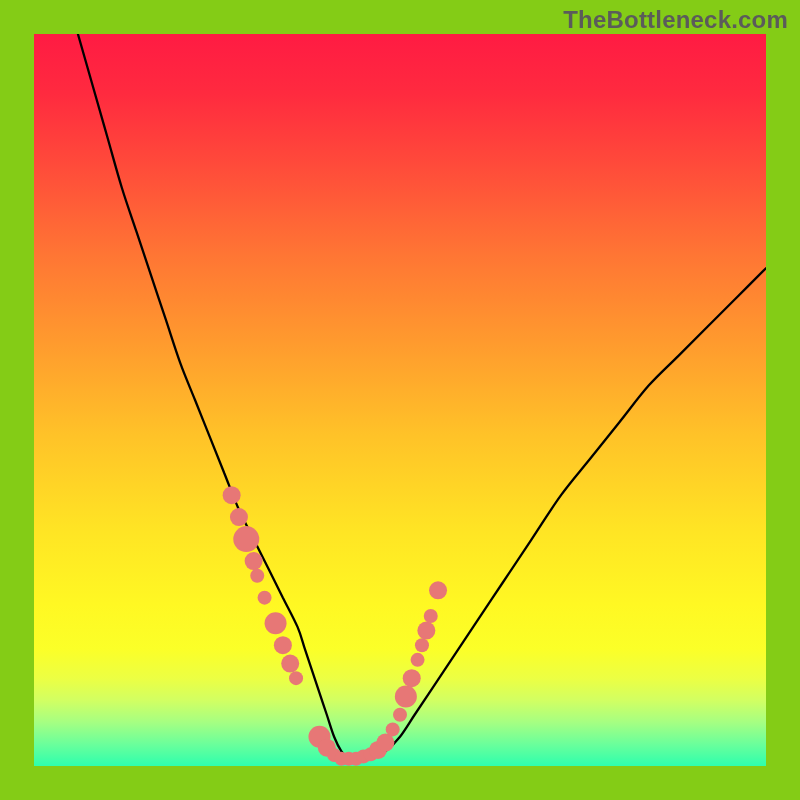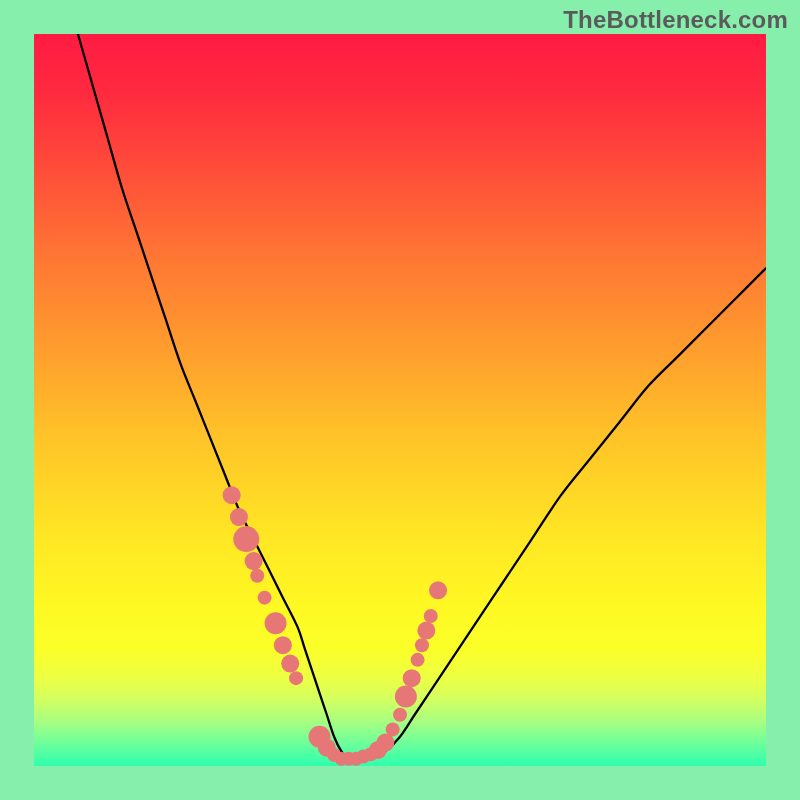--- a/index.html
+++ b/index.html
@@ -1,21 +1,21 @@
 <!DOCTYPE html>
 <html><head>
 <meta charset="utf-8">
 <style>
   * { margin: 0; padding: 0; box-sizing: border-box; }
   html, body { width: 800px; height: 800px; background: #000; overflow: hidden; }
   .frame {
     position: relative;
     width: 800px;
     height: 800px;
-    background: #86efac;
+    background: #84cc16;
   }
   .watermark {
     position: absolute;
     top: 6px;
     right: 12px;
     font-family: Arial, Helvetica, sans-serif;
     font-size: 24px;
     font-weight: bold;
     color: #5b5b5b;
     letter-spacing: 0.2px;

